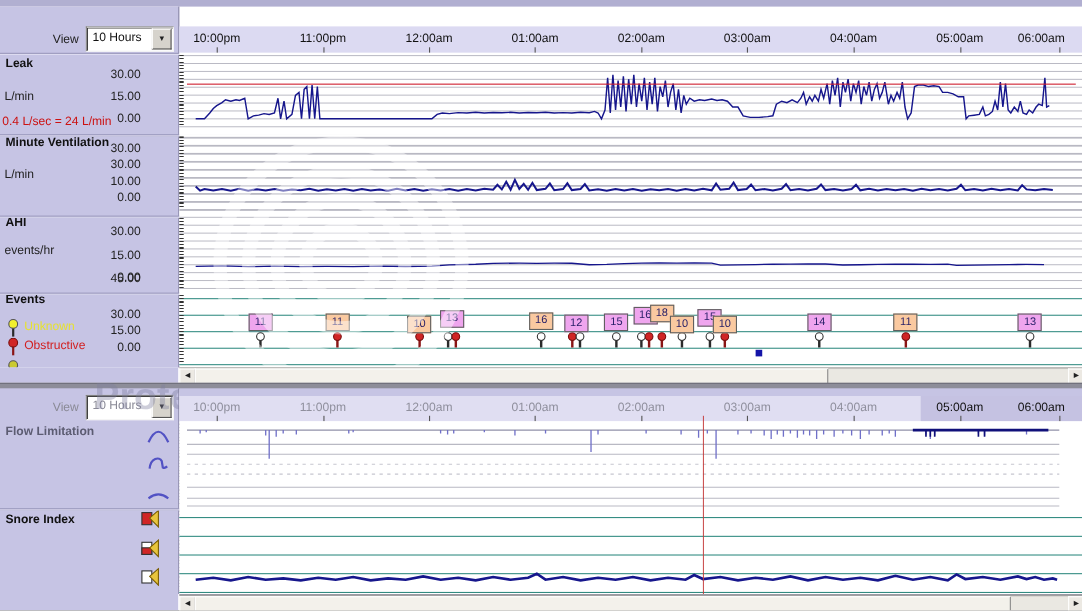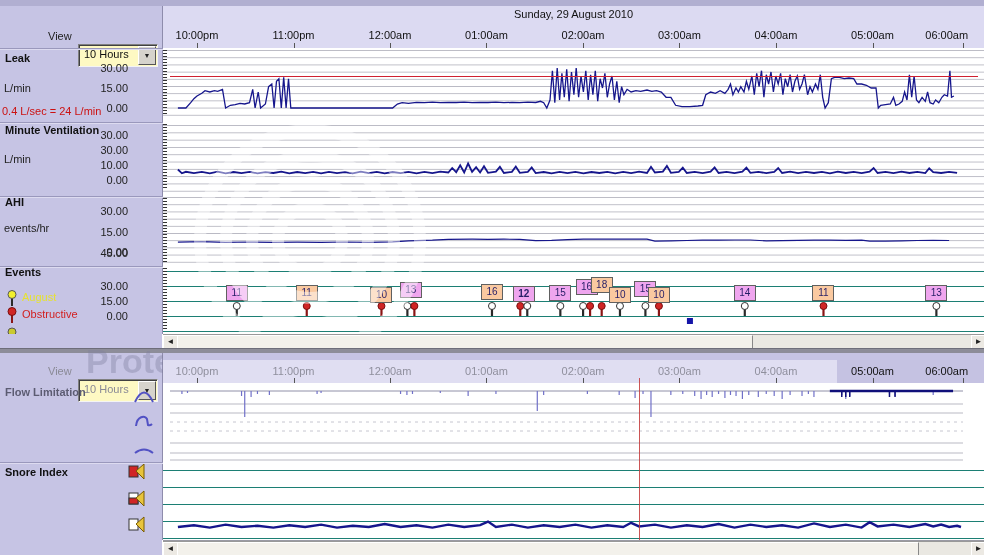--- a/index.html
+++ b/index.html
@@ -7,22 +7,22 @@
        font-family:"Liberation Sans",sans-serif;font-size:11px;color:#111;}
   .abs{position:absolute;}
   .top-strip{left:0;top:0;width:984px;height:6px;background:#b1afd1;}
   .sidebar{background:#c6c4e4;border-right:1px solid #8e8cac;}
   #sb-top{left:0;top:6px;width:162px;height:328px;}
   #sb-bottom{left:0;top:353px;width:162px;height:187px;}
   #sb-fill-scroll-top{left:0;top:334px;width:162px;height:14px;background:#c6c4e4;}
   #sb-fill-scroll-bot{left:0;top:540px;width:162px;height:15px;background:#c6c4e4;}
   .sb-divider{left:0;width:163px;height:1px;background:#9a98bc;border-bottom:1px solid #dddbf0;}
   .viewrow-label{color:#222;}
-  .dropdown{position:absolute;height:21px;background:#fef9c3;border:1px solid #808080;
-            border-bottom-color:#f4f4f4;border-right-color:#f4f4f4;box-shadow:inset 1px 1px 0 #404040;margin-top:20px;}
+  .dropdown{position:absolute;height:21px;background:#ffffff;border:1px solid #808080;
+            border-bottom-color:#f4f4f4;border-right-color:#f4f4f4;box-shadow:inset 1px 1px 0 #404040;}
   .ddtext{position:absolute;left:5px;top:3px;color:#111;}
   .ddbtn{position:absolute;right:1px;top:1px;width:16px;height:17px;background:#d6d3cc;
          border:1px solid #fff;border-right-color:#555;border-bottom-color:#555;
          font-size:7px;color:#222;text-align:center;line-height:17px;}
   .dd-gray .ddtext{color:#8a8a96;}
   .band{background:#dcdaf2;}
   #date-band{left:163px;top:6px;width:821px;height:18px;border-bottom:1px solid #eeedf8;text-align:center;line-height:17px;}
   #time-band-top{left:163px;top:24px;width:821px;height:24px;}
   .time-label{position:absolute;top:5px;transform:translateX(-50%);white-space:nowrap;color:#111;}
   .time-label.right{transform:translateX(-88%);}
@@ -112,21 +112,21 @@
         <span class="ytick" style="top: 220px;">15.00</span>
         <span class="ytick" style="top: 240px;">0.00</span>
       </div>
 
     <span class="sb-title" style="top:260px;">Events</span>
     <div class="legend-item" style="top:284px;">
       <svg width="12" height="17">
         <rect x="5" y="7" width="2" height="9" fill="#2a2a2a"></rect>
         <circle cx="6" cy="4.5" r="4" fill="#f2ef2e" stroke="#555"></circle>
       </svg>
-      <span class="legend-text" style="color:#e6e231;">August</span>
+      <span class="legend-text" style="color:#e6e231;">Unknown</span>
     </div>
     <div class="legend-item" style="top:301px;">
       <svg width="12" height="17">
         <rect x="5" y="7" width="2" height="9" fill="#8a1515"></rect>
         <circle cx="6" cy="4.5" r="4" fill="#d02525" stroke="#7a0f0f"></circle>
       </svg>
       <span class="legend-text" style="color:#d21f1f;">Obstructive</span>
     </div>
     <svg class="abs" style="left:6px;top:320px;" width="12" height="8">
       <circle cx="6" cy="6" r="4" fill="#caca30" stroke="#555"></circle>
@@ -137,23 +137,20 @@
         <span class="ytick" style="top: 289px;">15.00</span>
         <span class="ytick" style="top: 304px;">0.00</span>
       </div>
 
     <div class="sb-divider abs" style="top:42px;"></div>
     <div class="sb-divider abs" style="top:116px;"></div>
     <div class="sb-divider abs" style="top:190px;"></div>
     <div class="sb-divider abs" style="top:260px;"></div>
   </div>
 
-  <div id="date-band" class="abs band">
-    <span>Sunday, 29 August 2010</span>
-  </div>
   <div id="time-band-top" class="abs band">
       <span class="time-label" style="left: 4.14%;">10:00pm</span>
       <span class="time-tick" style="left: 4.14%;"></span>
       <span class="time-label" style="left: 15.9%;">11:00pm</span>
       <span class="time-tick" style="left: 15.9%;"></span>
       <span class="time-label" style="left: 27.65%;">12:00am</span>
       <span class="time-tick" style="left: 27.65%;"></span>
       <span class="time-label" style="left: 39.4%;">01:00am</span>
       <span class="time-tick" style="left: 39.4%;"></span>
       <span class="time-label" style="left: 51.16%;">02:00am</span>
@@ -223,21 +220,21 @@
         <line x1="773.3800000000001" y1="42" x2="773.3800000000001" y2="50" stroke="#2a2a2a" stroke-width="2.2"></line>
         <circle cx="773.3800000000001" cy="40" r="3.5" fill="#ffffff" stroke="#333"></circle>
         <rect x="523.9300000000001" y="52" width="6" height="6" fill="#1515a8"></rect>
       </svg>
     <div id="events-flags" class="abs" style="left:0;top:0;width:716px;height:67px;">
         <div class="event-flag" style="left: 62.78px; top: 19px; background: rgb(239, 165, 238);">11</div>
         <div class="event-flag" style="left: 132.74px; top: 19px; background: rgb(250, 201, 160);">11</div>
         <div class="event-flag" style="left: 207.47px; top: 21px; background: rgb(250, 201, 160);">10</div>
         <div class="event-flag" style="left: 236.885px; top: 16px; background: rgb(239, 165, 238);">13</div>
         <div class="event-flag" style="left: 317.975px; top: 18px; background: rgb(250, 201, 160);">16</div>
-        <div class="event-flag" style="left: 349.775px; top: 20px; background: rgb(239, 165, 238); font-weight: bold;">12</div>
+        <div class="event-flag" style="left: 349.775px; top: 20px; background: rgb(239, 165, 238);">12</div>
         <div class="event-flag" style="left: 386.345px; top: 19px; background: rgb(239, 165, 238);">15</div>
         <div class="event-flag" style="left: 412.58px; top: 13px; background: rgb(239, 165, 238);">16</div>
         <div class="event-flag" style="left: 427.685px; top: 11px; background: rgb(250, 201, 160);">18</div>
         <div class="event-flag" style="left: 445.97px; top: 21px; background: rgb(250, 201, 160);">10</div>
         <div class="event-flag" style="left: 471.41px; top: 15px; background: rgb(239, 165, 238);">15</div>
         <div class="event-flag" style="left: 484.925px; top: 21px; background: rgb(250, 201, 160);">10</div>
         <div class="event-flag" style="left: 570.785px; top: 19px; background: rgb(239, 165, 238);">14</div>
         <div class="event-flag" style="left: 649.49px; top: 19px; background: rgb(250, 201, 160);">11</div>
         <div class="event-flag" style="left: 762.38px; top: 19px; background: rgb(239, 165, 238);">13</div>
       </div>

